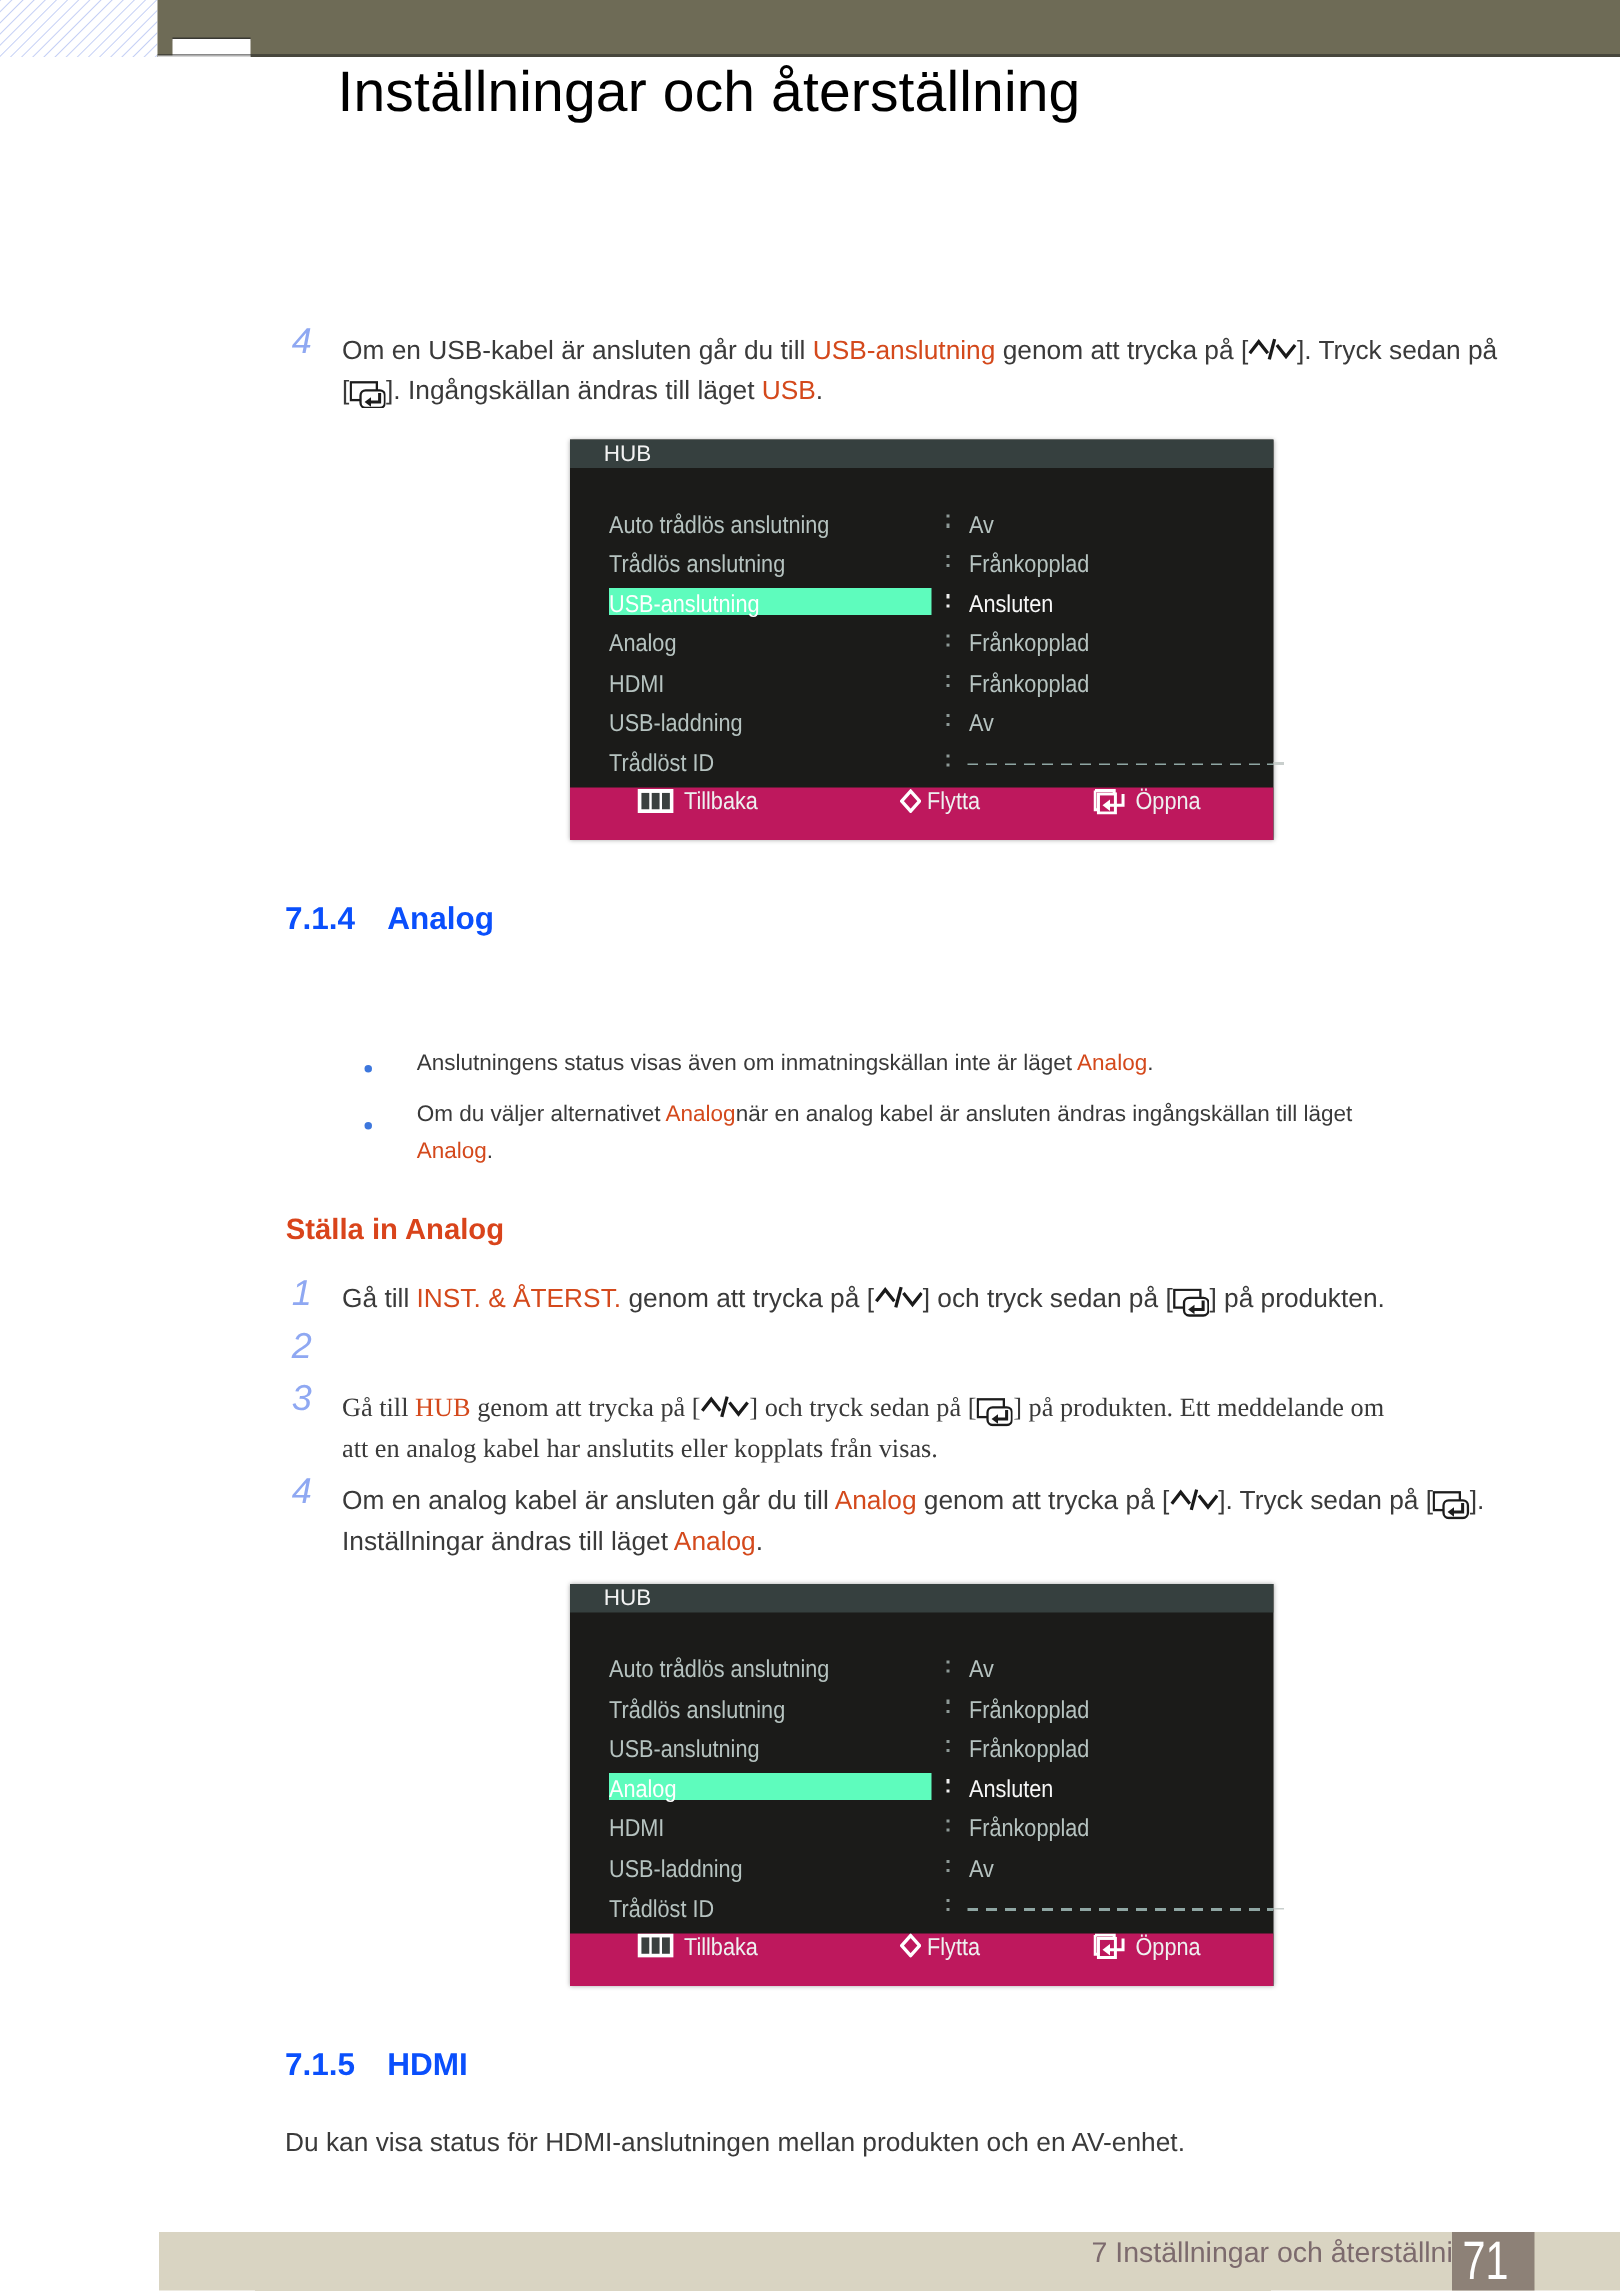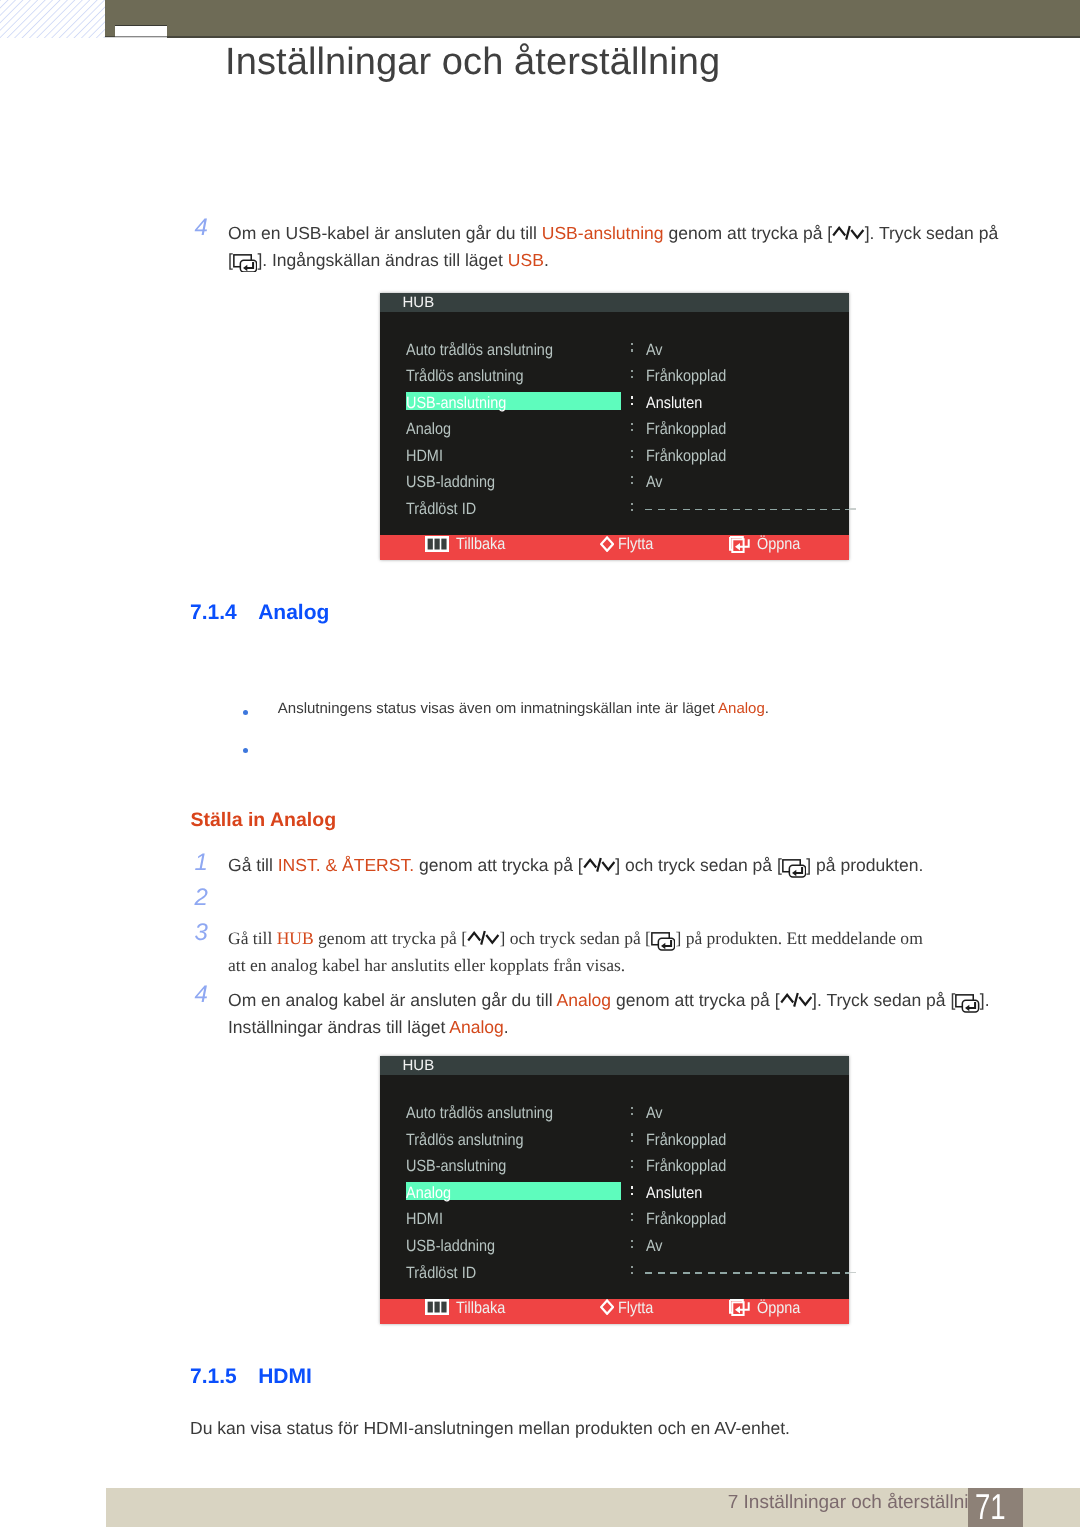--- a/index.html
+++ b/index.html
@@ -12,21 +12,21 @@
   
   .hatch{position:absolute;left:0;top:0;width:105px;height:38px;overflow:hidden;}
   .hatch svg{display:block;}
   .olivebar{position:absolute;left:105px;top:0;width:975px;height:38px;background:#6e6b56;}
   .notch{position:absolute;left:115px;top:26px;width:52px;height:12px;background:#ffffff;}
   .barshadow{position:absolute;left:105px;top:36px;width:975px;height:2px;
      background:rgba(40,40,40,0.55);}
   .notchshadow{position:absolute;left:115px;top:25px;width:52px;height:2px;background:rgba(40,40,40,0.75);}
   .notchline{position:absolute;left:105px;top:37px;width:62px;height:1px;background:#d6d6d6;}
 
-  .ptitle{position:absolute;left:225px;top:41px;font-size:38px;color:#404040;
+  .ptitle{position:absolute;left:225px;top:41px;font-size:38px;color:#000000;
      font-weight:400;letter-spacing:0.1px;white-space:nowrap;}
   .num{position:absolute;font-style:italic;color:#8fa8f2;font-size:24px;line-height:24px;}
   .ptext{position:absolute;font-size:17.55px;color:#3a3a3a;line-height:26.5px;}
   .ptext .o{color:#d4491c;}
 
   .h2{position:absolute;font-size:21px;color:#0a4ffc;font-weight:bold;white-space:nowrap;}
   .h2 .nm{display:inline-block;width:68.2px;}
   .h3{position:absolute;font-size:19.5px;color:#d9441b;font-weight:bold;white-space:nowrap;}
 
   .ptext.bul{font-size:15px;line-height:24.8px;}
@@ -49,21 +49,21 @@
   .osd-colon{position:absolute;width:2.2px;height:11px;}
   .osd-colon i{position:absolute;left:0;width:2.2px;height:2.2px;background:currentColor;display:block;}
   .osd-colon i:first-child{top:0;}
   .osd-colon i:last-child{top:6.2px;}
   .osd-val{position:absolute;font-size:16.3px;line-height:16px;white-space:nowrap;
      transform:scaleX(0.887);transform-origin:0 0;}
   .osd-dash{position:absolute;height:1.6px;
      background:repeating-linear-gradient(to right,#8fa6a3 0px,#8fa6a3 7.2px,
         rgba(0,0,0,0) 7.2px, rgba(0,0,0,0) 12.5px);}
   .osd-dash-tail{position:absolute;height:1.6px;background:#c9cfcd;}
-  .osd-foot{position:absolute;left:0;right:0;bottom:0;height:25px;background:#ef4444;}
+  .osd-foot{position:absolute;left:0;right:0;bottom:0;height:35px;background:#be185d;}
   .osd-foot-item{position:absolute;top:0.5px;display:block;}
   .osd-foot-label{position:absolute;top:1.2px;color:#eef1f0;font-size:16.3px;line-height:16px;
      white-space:nowrap;transform:scaleX(0.887);transform-origin:0 0;}
 
   
   .footband{position:absolute;left:105.5px;top:1487.7px;width:974.5px;height:40px;background:#d9d4c2;}
   .foottext{position:absolute;left:690.7px;top:1493px;font-size:19px;line-height:19px;color:#7c6a6d;white-space:nowrap;margin-left:37px;}
   .pagebadge{position:absolute;left:968.3px;top:1487.7px;width:54.3px;height:40px;background:#8d8177;}
   .pagebadge span{position:absolute;left:7px;top:1.5px;color:#ffffff;font-size:36px;line-height:36px;
      transform:scaleX(0.765);transform-origin:0 0;}
@@ -185,20 +185,23 @@
     <span class="nm">7.1.4</span><span>Analog</span>
   </div>
 
 
   <div class="bullet" style="left:242.5px;top:709.5px;"></div>
   <div class="ptext bul" style="left:277.8px;top:697px;width:760px;">
     <span>Anslutningens status visas även om inmatningskällan inte är läget </span><span class="o">Analog</span><span>.</span>
   </div>
 
   <div class="bullet" style="left:242.5px;top:747.5px;"></div>
+  <div class="ptext bul" style="left:277.8px;top:731px;width:740px;">
+    <span>Om du väljer alternativet </span><span class="o">Analog</span><span>när en analog kabel är ansluten ändras ingångskällan till läget</span><br><span class="o">Analog</span><span>.</span>
+  </div>
 
   <div class="h3" style="left:190.5px;top:808.5px;">Ställa in Analog</div>
 
   <div class="num" style="left:194.5px;top:851px;">1</div>
 
   <div class="num" style="left:194.5px;top:886px;">2</div>
   <div class="ptext" style="left:228px;top:852px;width:800px;">
     <span>Gå till </span><span class="o">INST. &amp; ÅTERST.</span><span> genom att trycka på [</span><span class="ico ico-ud"><svg viewBox="0 0 30 14.5">
           <g fill="none" stroke="#1a1a1a" stroke-width="2" stroke-linecap="butt" stroke-linejoin="miter">
             <path d="M1.1 9.7 L6.6 2.6 L12.2 9.7"></path>

